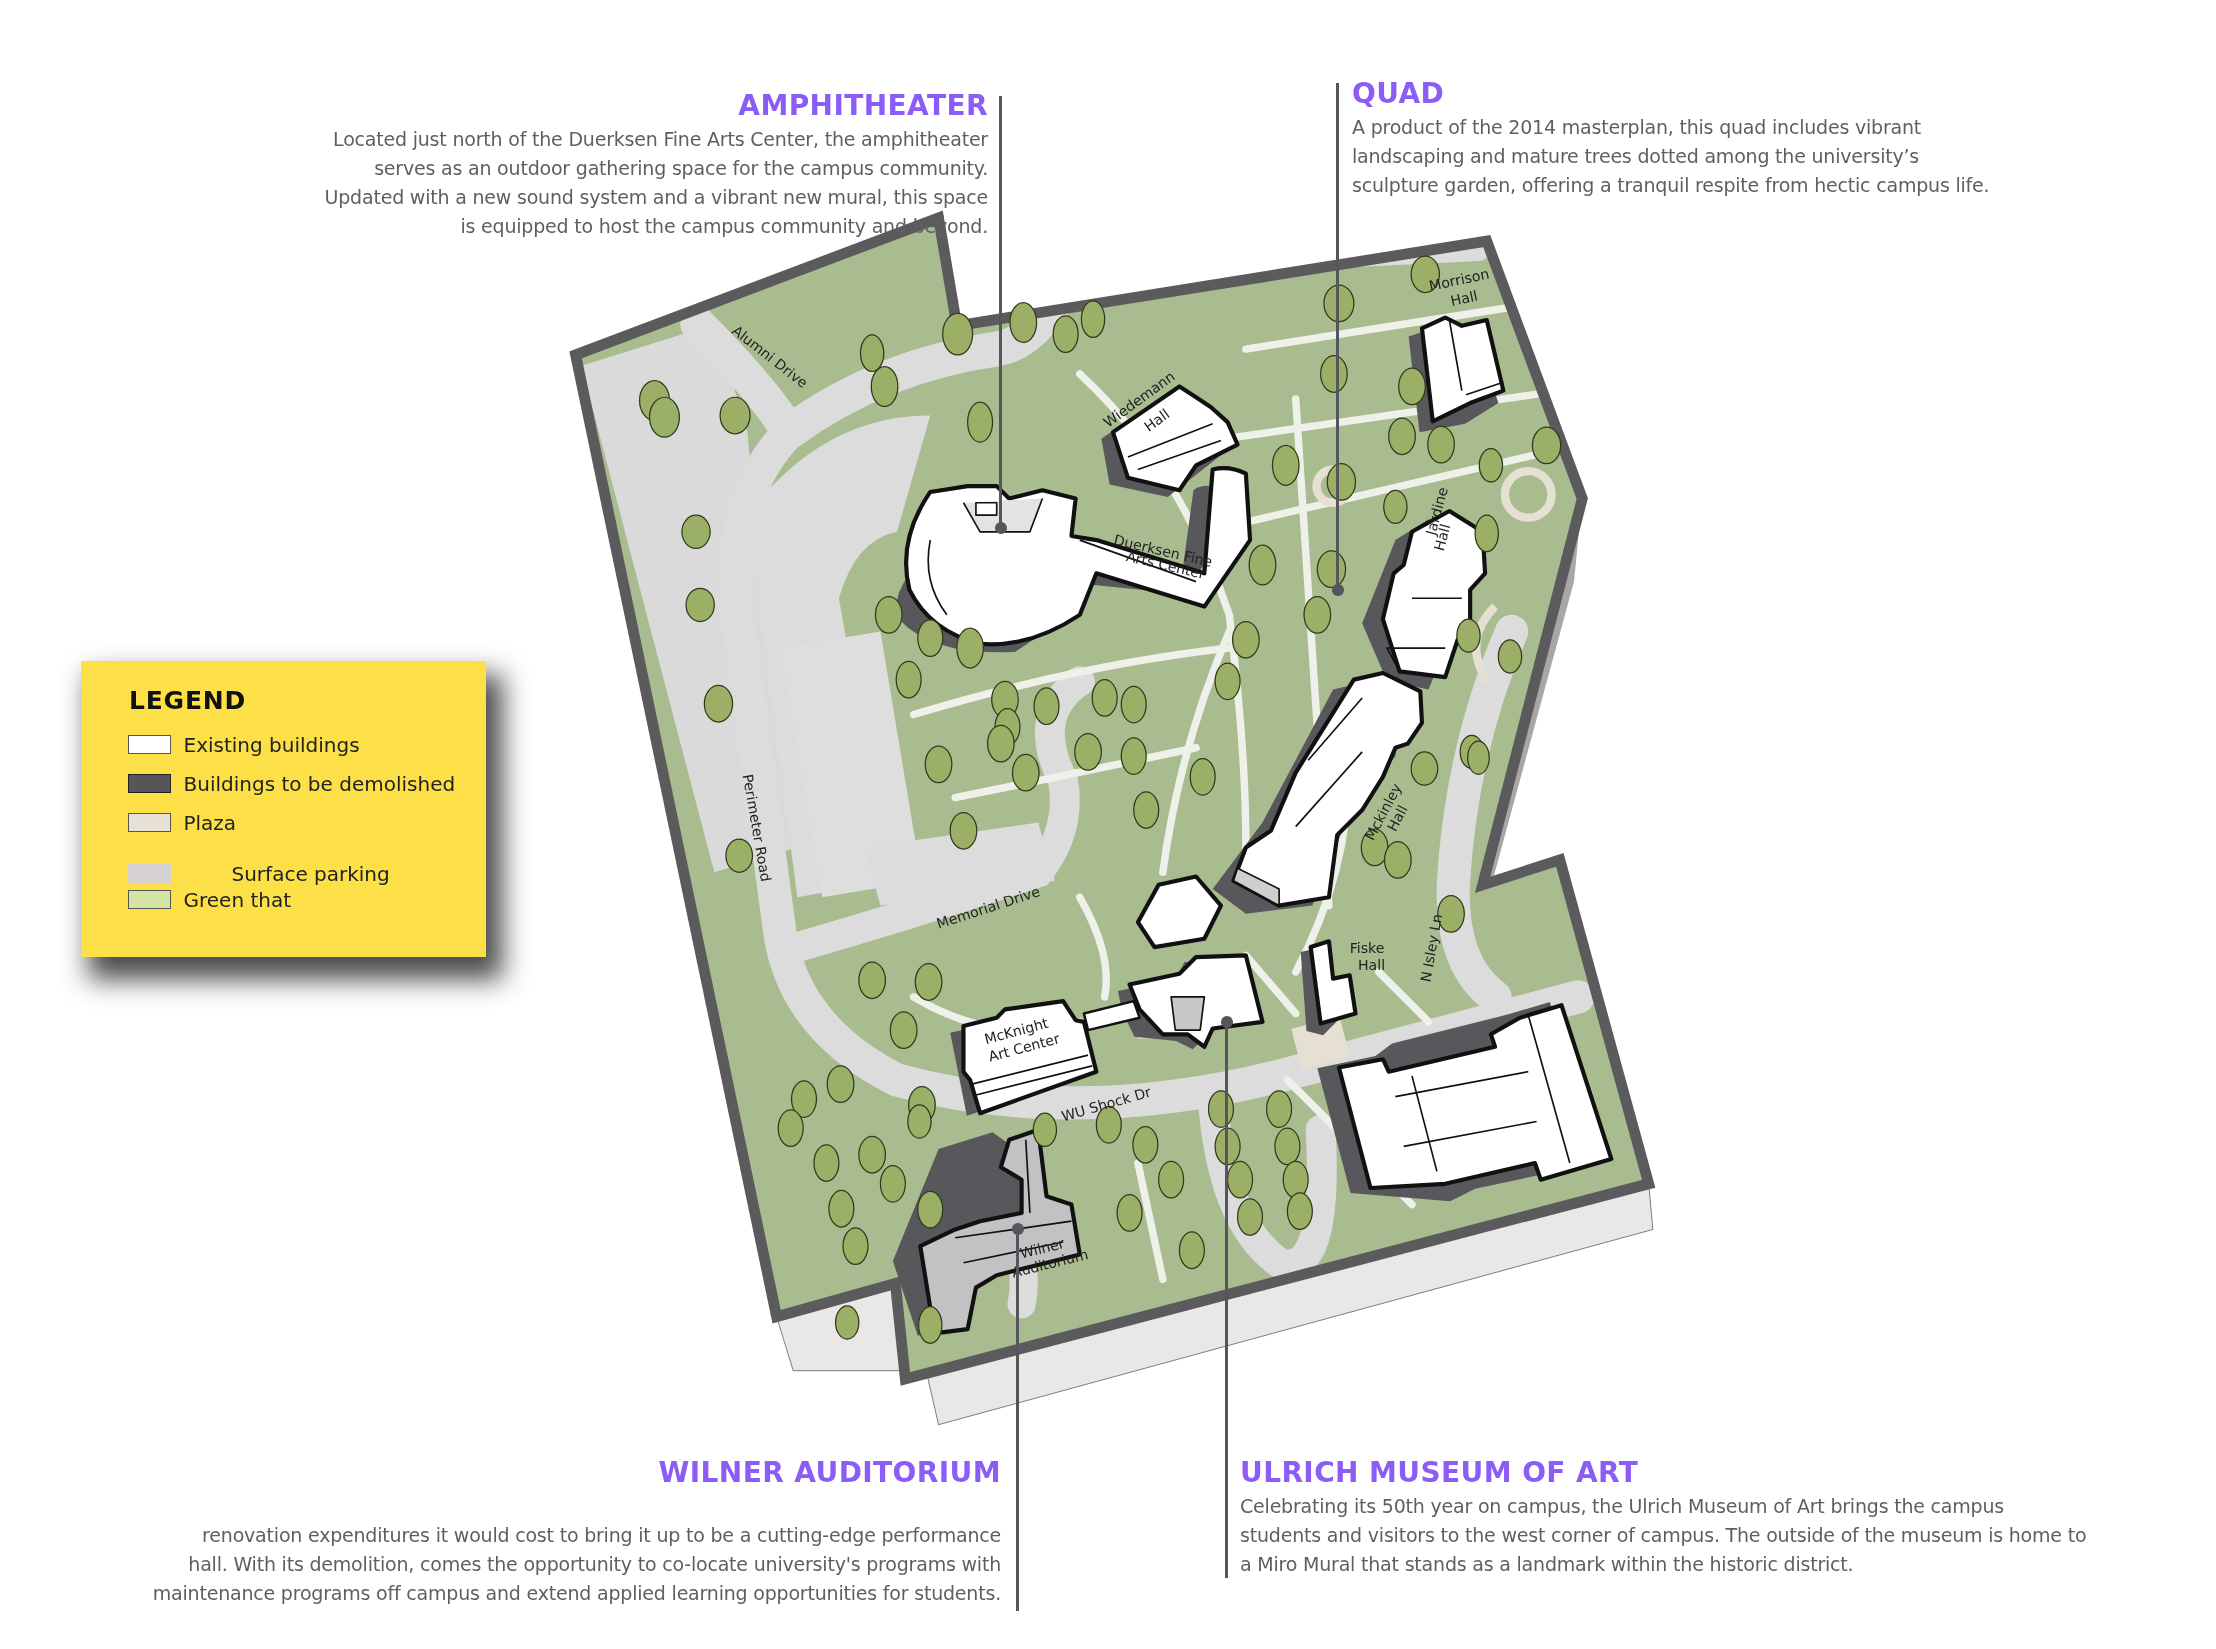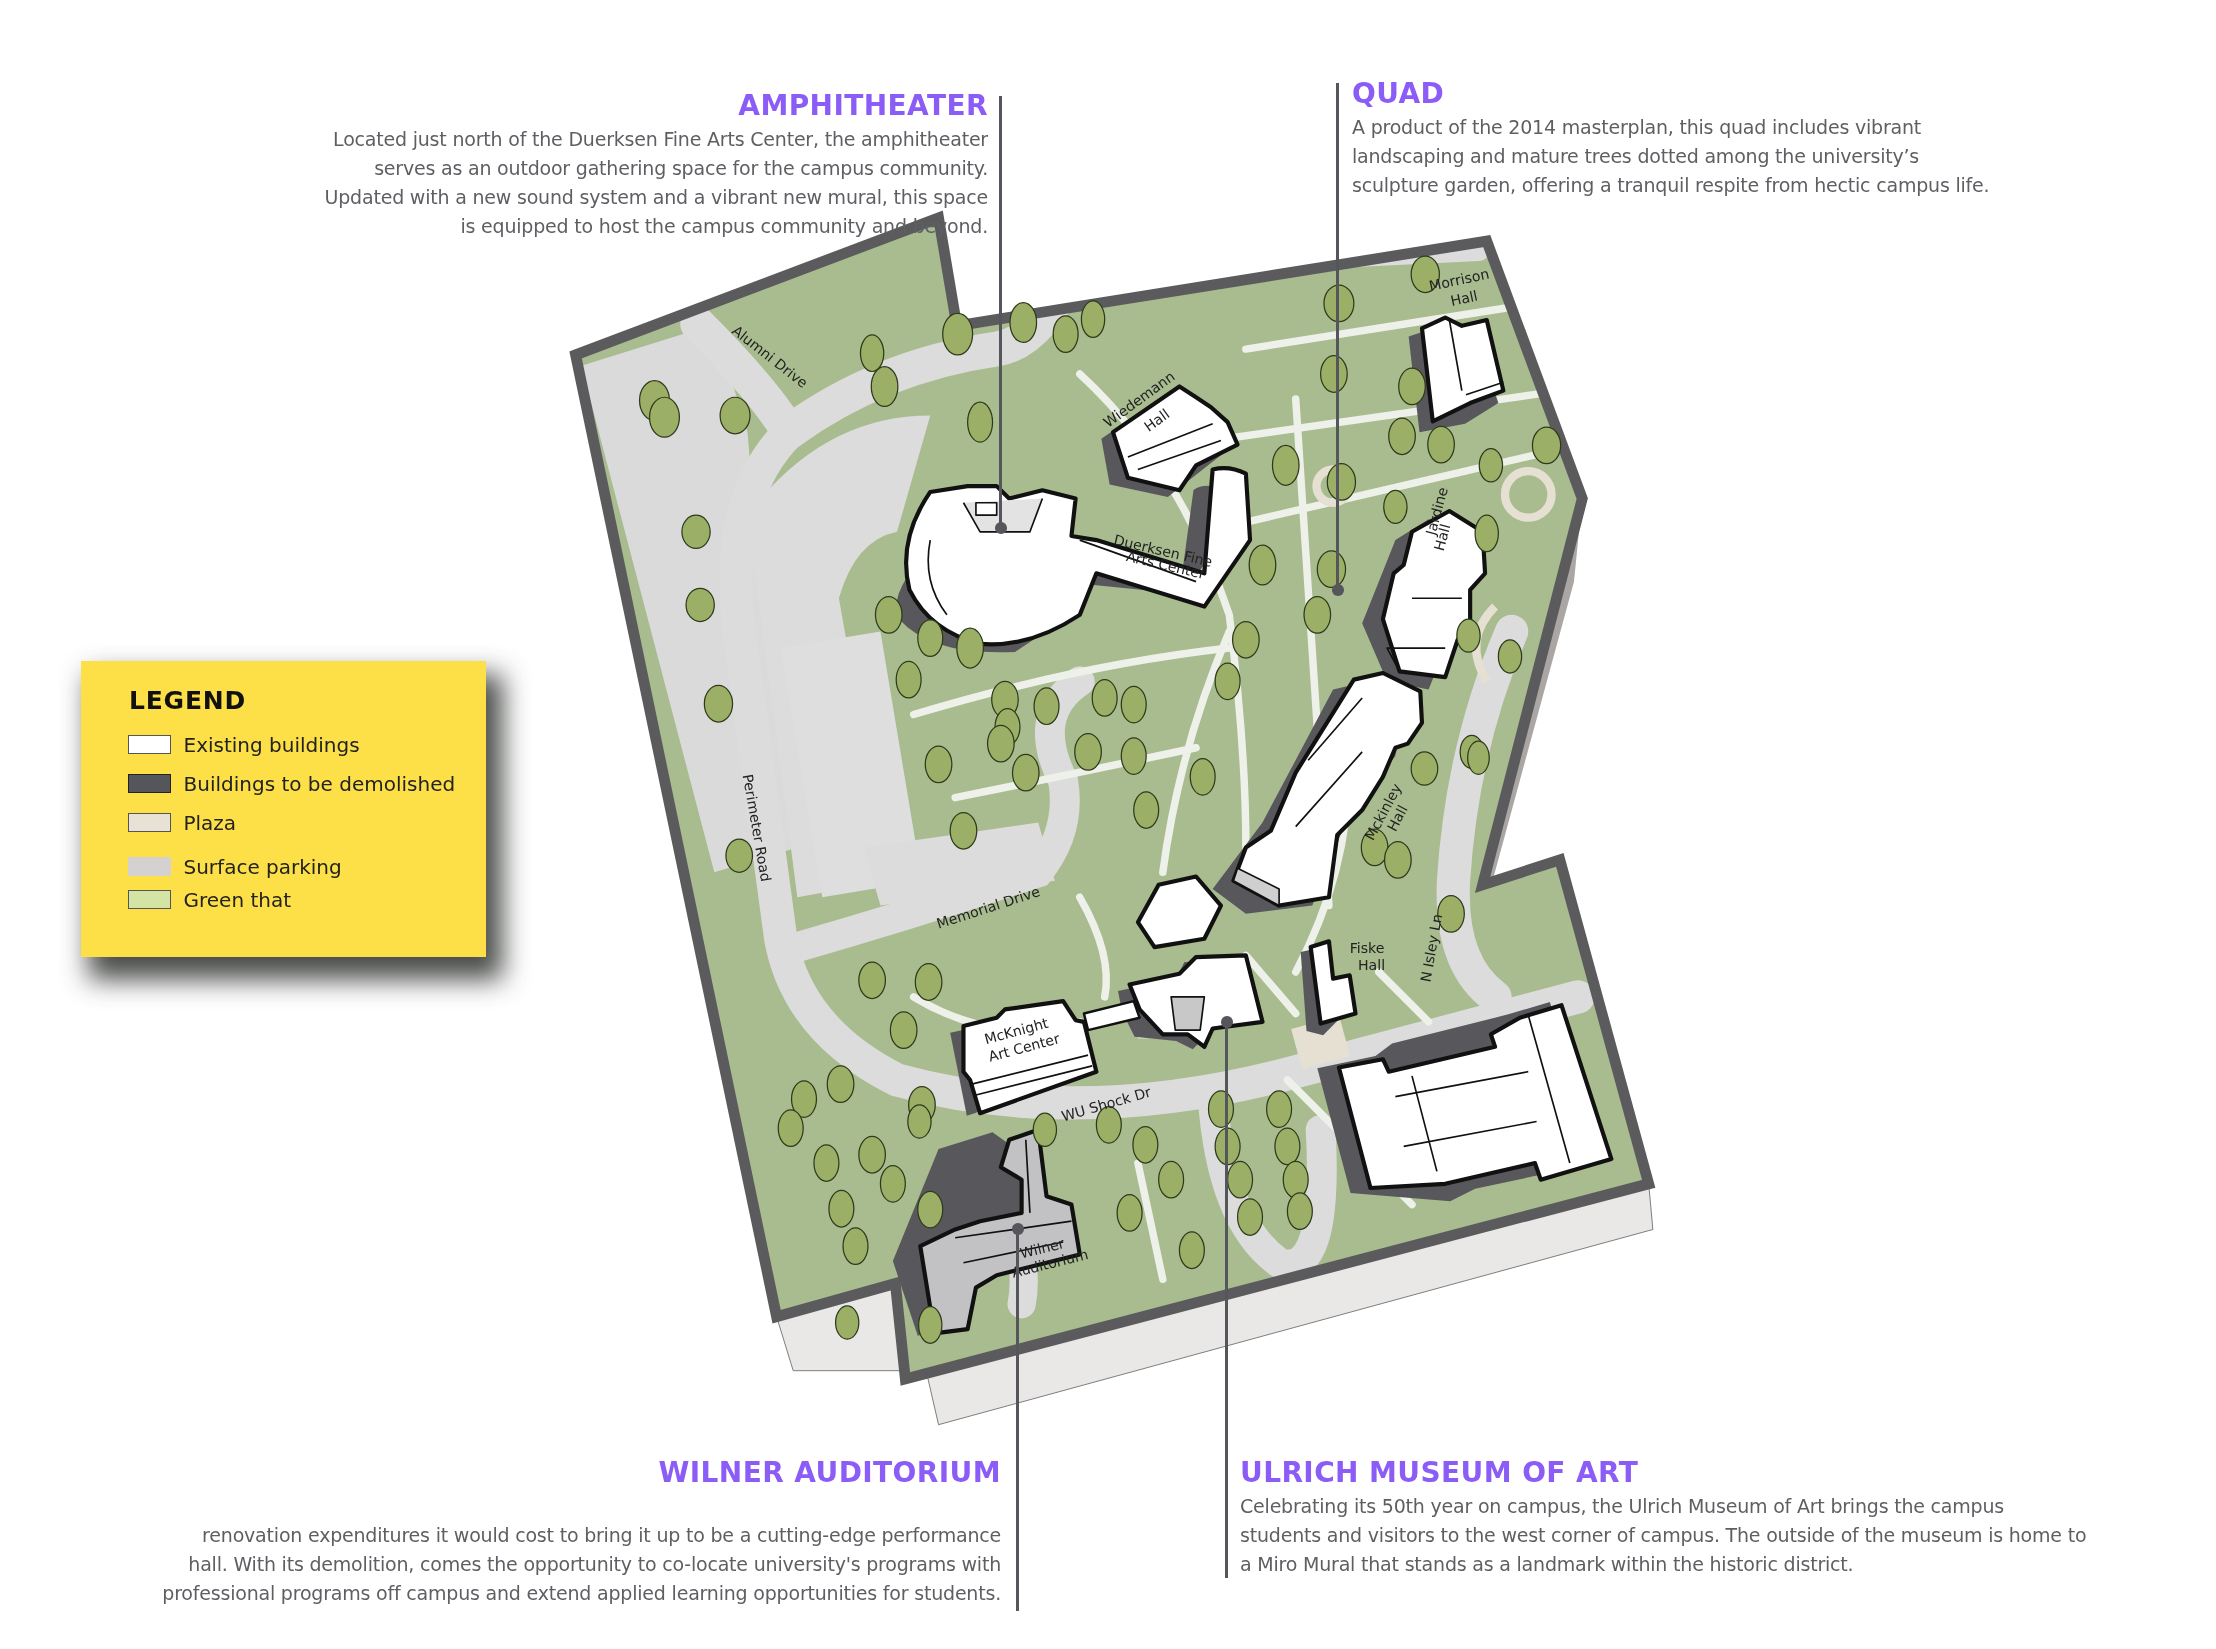--- a/index.html
+++ b/index.html
@@ -469,21 +469,21 @@
     <span>sculpture garden, offering a tranquil respite from hectic campus life.</span>
   </p>
 </div>
 
 <div class="callout right-aligned" style="right:1215px; top:1457px; width:897px;">
   <h2>WILNER AUDITORIUM</h2>
   <p>
     <br>
     <span>renovation expenditures it would cost to bring it up to be a cutting-edge performance</span><br>
     <span>hall.  With its demolition, comes the opportunity to co-locate university's programs with</span><br>
-    <span>professional programs off campus and extend applied learning opportunities for students.</span>
+    <span>maintenance programs off campus and extend applied learning opportunities for students.</span>
   </p>
 </div>
 
 <div class="callout" style="left:1240px; top:1457px; width:964px;">
   <h2>ULRICH MUSEUM OF ART</h2>
   <p>
     <span>Celebrating its 50th year on campus, the Ulrich Museum of Art brings the campus</span><br>
     <span>students and visitors to the west corner of campus. The outside of the museum is home to</span><br>
     <span>a Miro Mural that stands as a landmark within the historic district.</span>
   </p>
@@ -496,21 +496,21 @@
     <span class="legend-label">Existing buildings</span>
   </div>
   <div class="legend-item" style="top:110px;">
     <span class="legend-swatch" style="background:#54565b; border-color:#222;"></span>
     <span class="legend-label">Buildings to be demolished</span>
   </div>
   <div class="legend-item" style="top:149px;text-align:right;">
     <span class="legend-swatch" style="background:#e8e2d6;"></span>
     <span class="legend-label">Plaza</span>
   </div>
-  <div class="legend-item" style="top:193px;">
+  <div class="legend-item" style="top:200px;gap:48px;">
     <span class="legend-swatch" style="background:#d4d1d0; border-color:#d4d1d0;"></span>
     <span class="legend-label">Surface parking</span>
   </div>
   <div class="legend-item" style="top:226px;">
     <span class="legend-swatch" style="background:#d3e4a4;"></span>
     <span class="legend-label">Green that</span>
   </div>
 </div>
 
 

